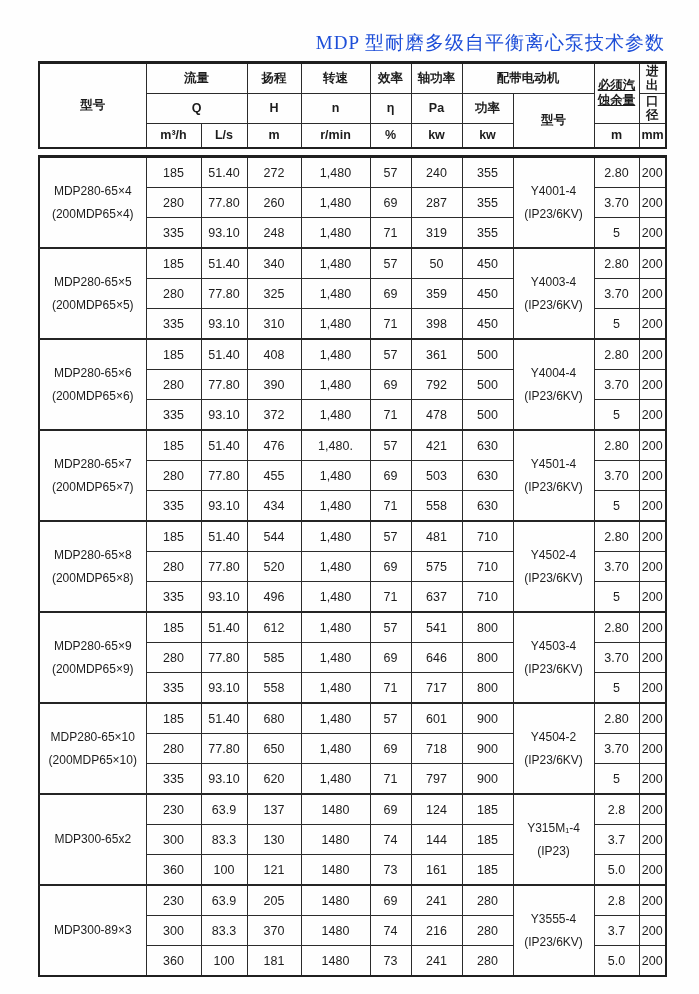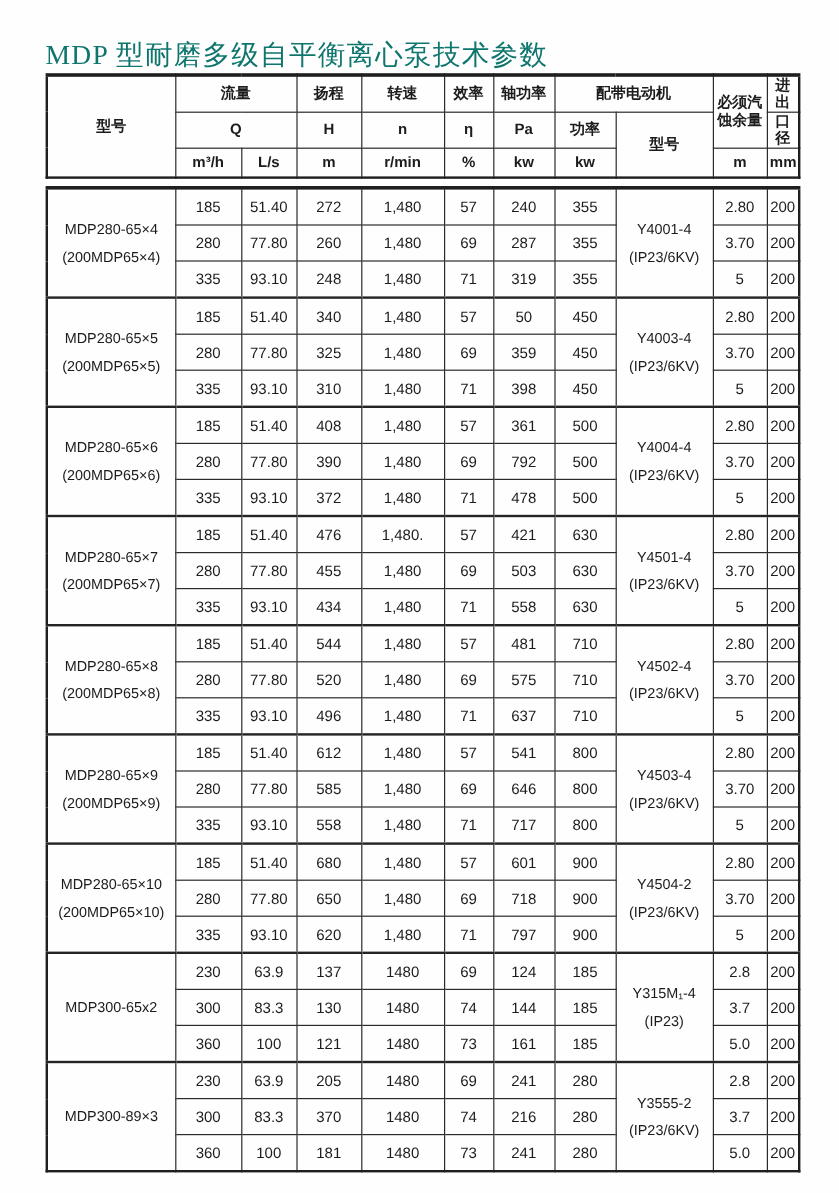--- a/index.html
+++ b/index.html
@@ -14,25 +14,25 @@
     width: 699px;
     height: 994px;
     background: #fefefe;
     overflow: hidden;
   }
   .doc-title {
     position: absolute;
     top: 30px;
     left: 38px;
     width: 627px;
-    text-align: left;
+    text-align: right;
     font-family: "Liberation Serif", "DejaVu Serif", serif;
-    font-size: 23px;
+    font-size: 19px;
     letter-spacing: 1px;
-    color: #0f766e;
+    color: #1d4ed8;
     white-space: nowrap;
   }
   table.spec {
     position: absolute;
     left: 38px;
     border-collapse: collapse;
     table-layout: fixed;
     width: 627px;
     background: #fefefe;
   }
@@ -44,21 +44,21 @@
     overflow: hidden;
   }
   
   #hdr { top: 61px; border: 2px solid #1f1f1f; border-top-width: 3px; }
   #hdr td {
     font-weight: bold;
     font-size: 12.5px;
     height: 23px;
     line-height: 1.15;
   }
-  #hdr .two-line div { line-height: 1.25; }
+  #hdr .two-line div { line-height: 1.25; text-decoration: underline; }
   
   #tbl { top: 155px; border: 2px solid #1f1f1f; border-top-width: 3px; }
   #tbl td {
     font-size: 12.5px;
     height: 29px;
   }
   #tbl tr.grp-top td { border-top: 2px solid #242424; }
   #tbl td.model-cell, #tbl td.motor-cell {
     font-size: 12px;
     line-height: 1.9;
@@ -471,21 +471,21 @@
             <div>MDP300-89×3</div>
           </td>
           <td>230</td>
           <td>63.9</td>
           <td>205</td>
           <td>1480</td>
           <td>69</td>
           <td>241</td>
           <td>280</td>
           <td rowspan="3" class="motor-cell">
-            <div>Y3555-2</div>
+            <div>Y3555-4</div>
             <div>(IP23/6KV)</div>
           </td>
           <td>2.8</td>
           <td>200</td>
         </tr>
         <tr>
           <td>300</td>
           <td>83.3</td>
           <td>370</td>
           <td>1480</td>

